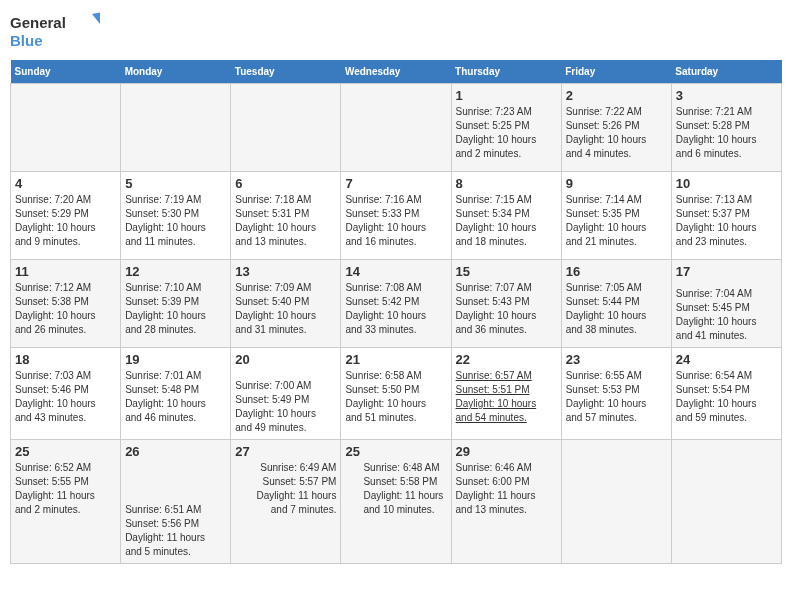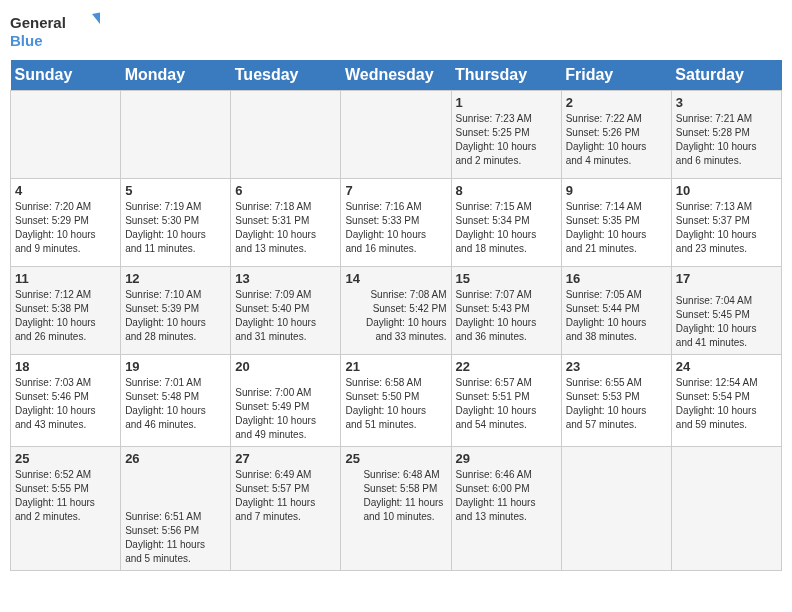--- a/index.html
+++ b/index.html
@@ -36,21 +36,21 @@
     table {
       width: 100%;
       border-collapse: collapse;
       font-size: 11px;
     }
     th {
       background-color: #3a7abf;
       color: #fff;
       padding: 6px 4px;
       text-align: left;
-      font-size: 16px;
+      font-size: 10px;
       font-weight: bold;
     }
     td {
       border: 1px solid #ccc;
       vertical-align: top;
       padding: 4px;
       width: calc(100% / 7);
       height: 88px;
     }
     .day-num {
@@ -197,21 +197,21 @@
         </td>
         <td>
           <span class="day-num">13</span>
           <div class="day-info" style="white-space: pre-line;">Sunrise: 7:09 AM
 Sunset: 5:40 PM
 Daylight: 10 hours
 and 31 minutes.</div>
         </td>
         <td>
           <span class="day-num">14</span>
-          <div class="day-info" style="white-space: pre-line; text-align: right;">Sunrise: 7:08 AM
+          <div class="day-info" style="white-space: pre-line;">Sunrise: 7:08 AM
 Sunset: 5:42 PM
 Daylight: 10 hours
 and 33 minutes.</div>
         </td>
         <td>
           <span class="day-num">15</span>
           <div class="day-info" style="white-space: pre-line;">Sunrise: 7:07 AM
 Sunset: 5:43 PM
 Daylight: 10 hours
 and 36 minutes.</div>
@@ -255,35 +255,35 @@
         </td>
         <td>
           <span class="day-num">21</span>
           <div class="day-info" style="white-space: pre-line;">Sunrise: 6:58 AM
 Sunset: 5:50 PM
 Daylight: 10 hours
 and 51 minutes.</div>
         </td>
         <td>
           <span class="day-num">22</span>
-          <div class="day-info" style="white-space: pre-line;">Sunrise: 6:57 AM
+          <div class="day-info" style="white-space: pre-line; text-decoration: underline;">Sunrise: 6:57 AM
 Sunset: 5:51 PM
 Daylight: 10 hours
 and 54 minutes.</div>
         </td>
         <td>
           <span class="day-num">23</span>
           <div class="day-info" style="white-space: pre-line;">Sunrise: 6:55 AM
 Sunset: 5:53 PM
 Daylight: 10 hours
 and 57 minutes.</div>
         </td>
         <td>
           <span class="day-num">24</span>
-          <div class="day-info" style="white-space: pre-line;">Sunrise: 12:54 AM
+          <div class="day-info" style="white-space: pre-line;">Sunrise: 6:54 AM
 Sunset: 5:54 PM
 Daylight: 10 hours
 and 59 minutes.</div>
         </td>
       </tr>
       <tr>
         <td>
           <span class="day-num">25</span>
           <div class="day-info" style="white-space: pre-line;">Sunrise: 6:52 AM
 Sunset: 5:55 PM
@@ -292,21 +292,21 @@
         </td>
         <td>
           <span class="day-num">26</span>
           <div class="day-info" style="white-space: pre-line; margin-top: 44px;">Sunrise: 6:51 AM
 Sunset: 5:56 PM
 Daylight: 11 hours
 and 5 minutes.</div>
         </td>
         <td>
           <span class="day-num">27</span>
-          <div class="day-info" style="white-space: pre-line;">Sunrise: 6:49 AM
+          <div class="day-info" style="white-space: pre-line; text-align: right;">Sunrise: 6:49 AM
 Sunset: 5:57 PM
 Daylight: 11 hours
 and 7 minutes.</div>
         </td>
         <td>
           <span class="day-num">25</span>
           <div class="day-info" style="white-space: pre-line; margin-left: 18px;">Sunrise: 6:48 AM
 Sunset: 5:58 PM
 Daylight: 11 hours
 and 10 minutes.</div>

